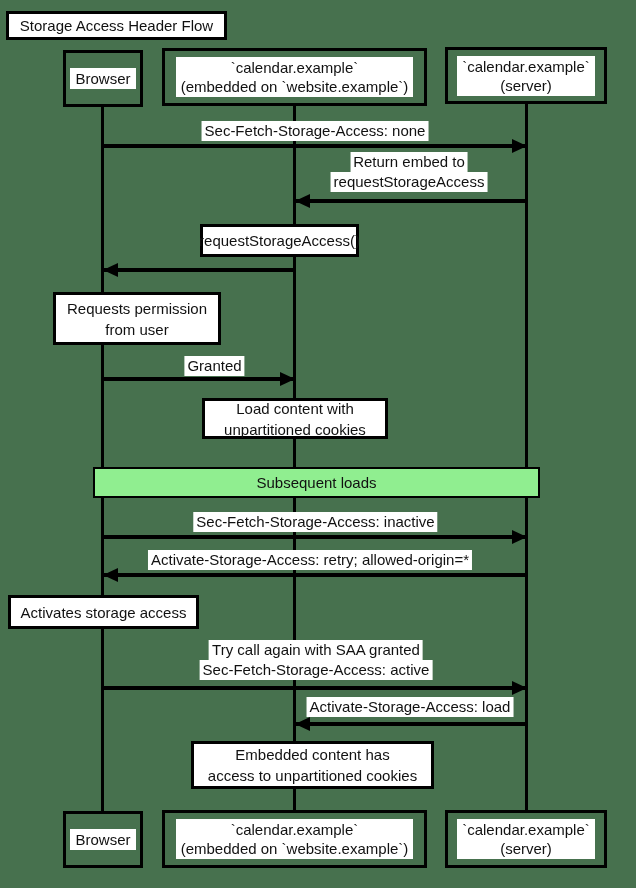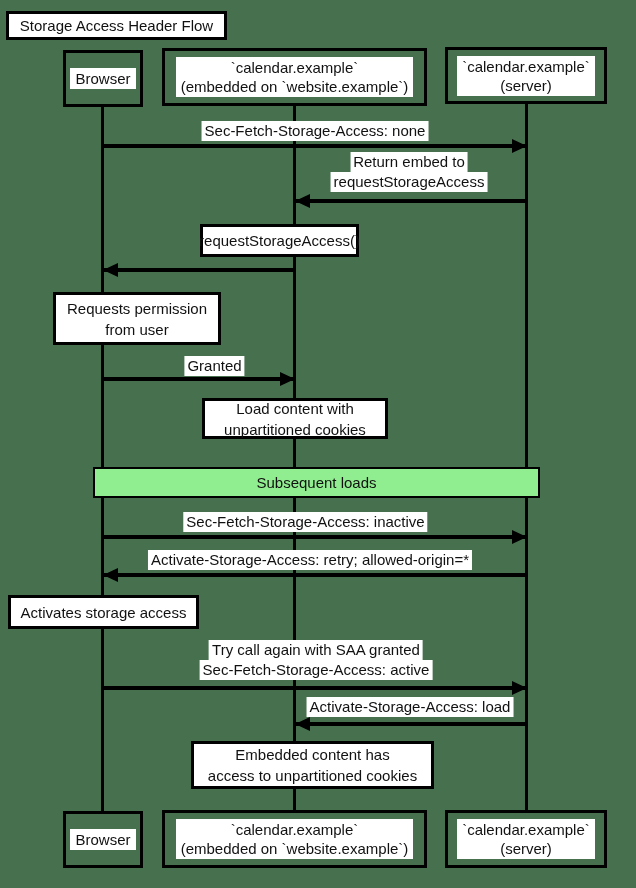--- a/index.html
+++ b/index.html
@@ -43,21 +43,21 @@
   .a7-line{left:103px; top:686px; width:424px;} .a7-head{left:512px; top:681px;}
   .a8-line{left:295px; top:722px; width:232px;} .a8-head{left:295px; top:717px;}
 
   
   .mlabel{position:absolute; transform:translateX(-50%); display:flex; flex-direction:column;
     align-items:center; font-size:15px; line-height:20px;}
   .mlabel span{background:#fff; padding:0 3px; white-space:nowrap;}
   .l1{left:315px; top:121px;}
   .l2{left:409px; top:152px;}
   .l3{left:199px; top:356px;padding-left:31px;}
-  .l4{left:300px; top:512px;padding-left:11px;}
+  .l4{left:310px; top:512px;padding-left:11px;}
   .l5{left:310px; top:550px;}
   .l6{left:316px; top:640px;}
   .l7{left:410px; top:697px;}
 
   
   .note{position:absolute; background:#fff; border:3px solid #000; display:flex; flex-direction:column;
     align-items:center; justify-content:center; text-align:center; font-size:15px; line-height:21px; white-space:nowrap;}
   .n1{left:200px; top:224px; width:159px; height:33px;}
   .n2{left:20px;  top:292px; width:168px; height:53px;margin-left:33px;}
   .n3{left:202px; top:398px; width:186px; height:41px;}

